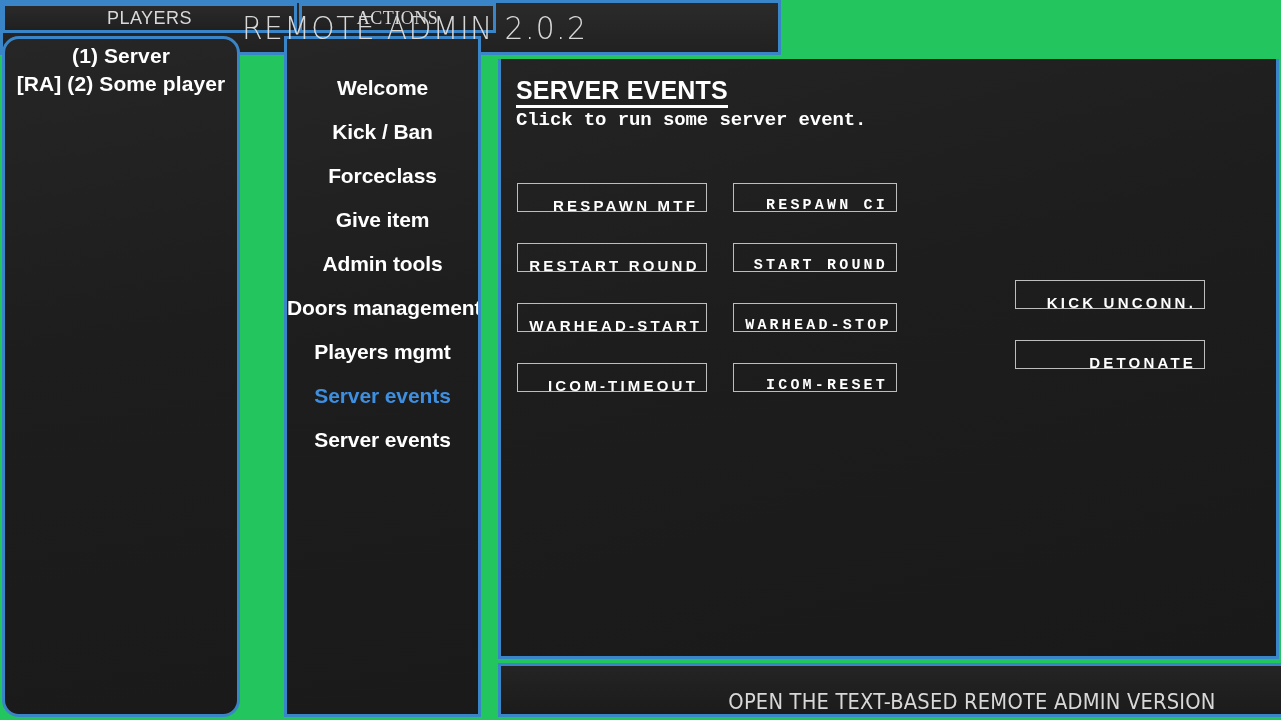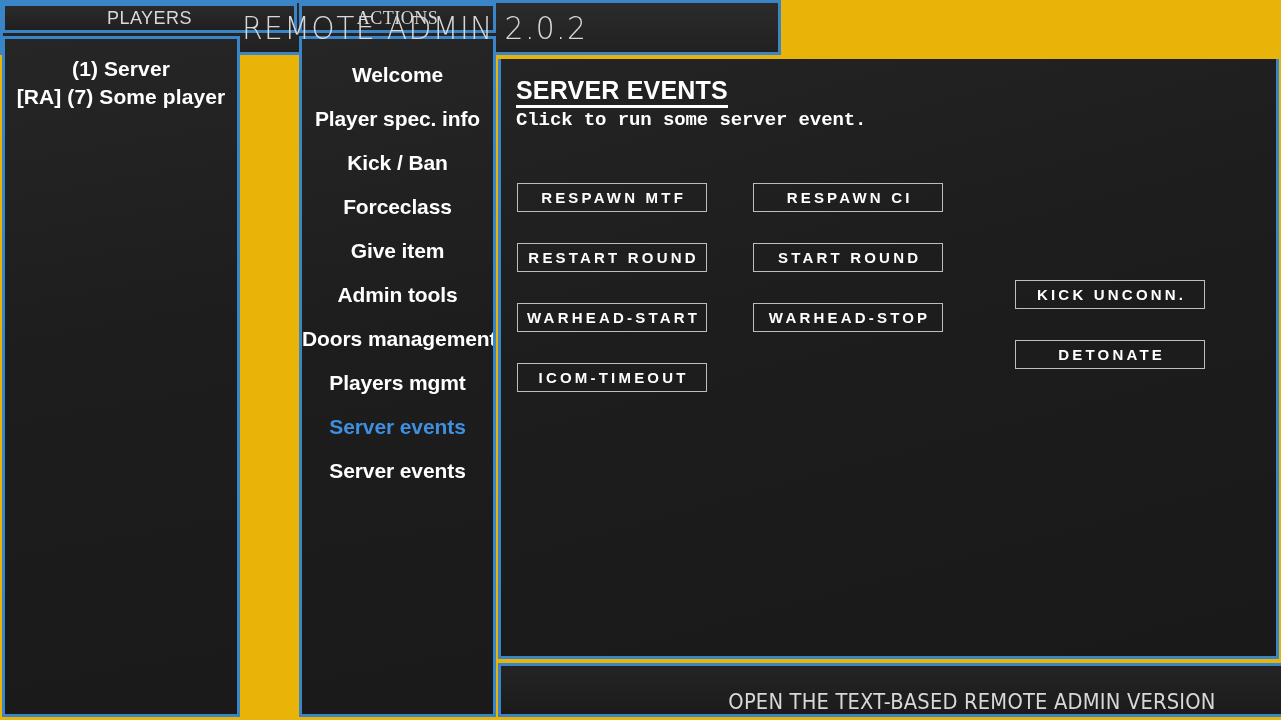--- a/index.html
+++ b/index.html
@@ -12,21 +12,21 @@
     height: 720px;
     overflow: hidden;
     font-family: "Liberation Sans", sans-serif;
     -webkit-font-smoothing: antialiased;
   }
 
   #app {
     position: relative;
     width: 1281px;
     height: 720px;
-    background: #eab308;
+    background: #22c55e;
   }
 
   
   .panel {
     position: absolute;
     box-sizing: border-box;
     border: 3px solid #3a85c8;
     background: linear-gradient(170deg, #262626 0%, #1d1d1d 45%, #1a1a1a 100%);
   }
   .panel-header {
@@ -42,41 +42,42 @@
   }
 
   
   #players-header {
     left: 2px;  top: 3px;  width: 295px;  height: 30px;
     font-size: 18px;
     font-weight: 400;
   }
   #players-body {
     left: 2px;  top: 36px;  width: 238px;  height: 681px;
-    padding-top: 16px;
+    padding-top: 3px;
+    border-radius: 17px;
   }
   .player-row {
     text-align: center;
     color: #ffffff;
     font-size: 21px;
     font-weight: bold;
     line-height: 28px;
     letter-spacing: 0.1px;
   }
 
   
   #actions-header {
     left: 299px;  top: 3px;  width: 197px;  height: 30px;
     font-size: 18px;
     font-weight: 400;
     font-family: Liberation Serif, serif;
   }
   #actions-body {
-    left: 299px;  top: 36px;  width: 197px;  height: 681px;
-    padding-top: 14px;
+    left: 284px;  top: 36px;  width: 197px;  height: 681px;
+    padding-top: 27px;
     overflow: hidden;
   }
   .action-item {
     display: block;
     width: 100%;
     text-align: center;
     color: #ffffff;
     font-size: 21px;
     font-weight: bold;
     line-height: 44px;
@@ -154,29 +155,29 @@
     box-sizing: border-box;
     height: 29px;
     border: 1px solid #bdbdbd;
     background: transparent;
     color: #ffffff;
     font-family: "Liberation Sans", sans-serif;
     font-size: 15px;
     font-weight: bold;
     letter-spacing: 3.2px;
     text-indent: 3.2px;
-    text-align: center;
+    text-align: right;
     line-height: 27px;
     cursor: pointer;
-    padding: 0;
+    padding: 8px;
     white-space: nowrap;
     overflow: hidden;
   }
   .ra-btn.col0 { left: 3px;   width: 190px; }
-  .ra-btn.col1 { left: 239px; width: 190px; }
+  .ra-btn.col1 { left: 219px; width: 164px; font-family: Liberation Mono, monospace; }
   .ra-btn.col2 { left: 501px; width: 190px; margin-top: 37px; }
 
   
   #bottom-bar {
     position: absolute;
     left: 498px;  top: 663px;  width: 927px;  height: 54px;
     box-sizing: border-box;
     border: 3px solid #3a85c8;
     background: linear-gradient(180deg, #242424 0%, #1b1b1b 100%);
     display: flex;
@@ -197,29 +198,28 @@
 </head>
 <body>
 
 <div id="app">
 
   <div class="panel-header" id="players-header">
     <span>PLAYERS</span>
   </div>
   <div class="panel" id="players-body">
     <div class="player-row">(1) Server</div>
-    <div class="player-row">[RA] (7) Some player</div>
+    <div class="player-row">[RA] (2) Some player</div>
   </div>
 
   <div class="panel-header" id="actions-header">
     <span>ACTIONS</span>
   </div>
   <div class="panel" id="actions-body">
     <div class="action-item">Welcome</div>
-    <div class="action-item">Player spec. info</div>
     <div class="action-item">Kick / Ban</div>
     <div class="action-item">Forceclass</div>
     <div class="action-item">Give item</div>
     <div class="action-item">Admin tools</div>
     <div class="action-item">Doors management</div>
     <div class="action-item">Players mgmt</div>
     <div class="action-item active">Server events</div>
     <div class="action-item">Server events</div>
   </div>
 
@@ -246,20 +246,21 @@
       </div>
 
       <div class="btn-row">
         <button class="ra-btn col0">WARHEAD-START</button>
         <button class="ra-btn col1">WARHEAD-STOP</button>
         <button class="ra-btn col2">DETONATE</button>
       </div>
 
       <div class="btn-row">
         <button class="ra-btn col0">ICOM-TIMEOUT</button>
+        <button class="ra-btn col1">ICOM-RESET</button>
       </div>
 
     </div>
   </div>
 
   <div id="bottom-bar">
     <span id="bottom-bar-label">OPEN THE TEXT-BASED REMOTE ADMIN VERSION</span>
   </div>
 
 </div>

